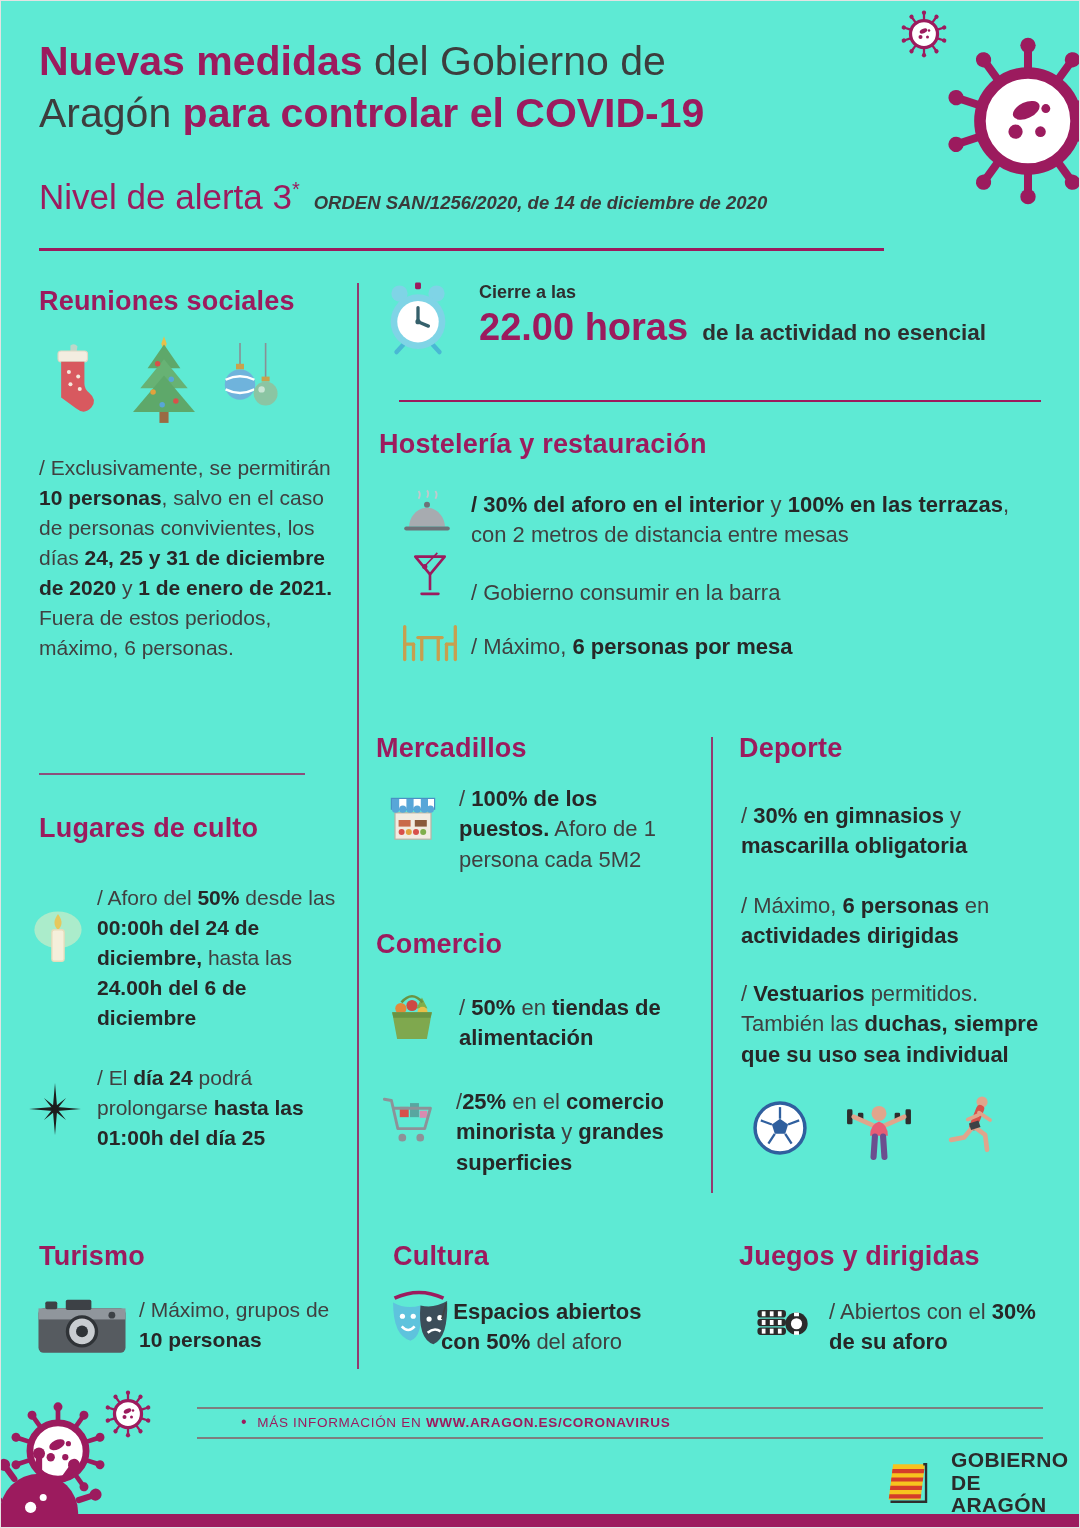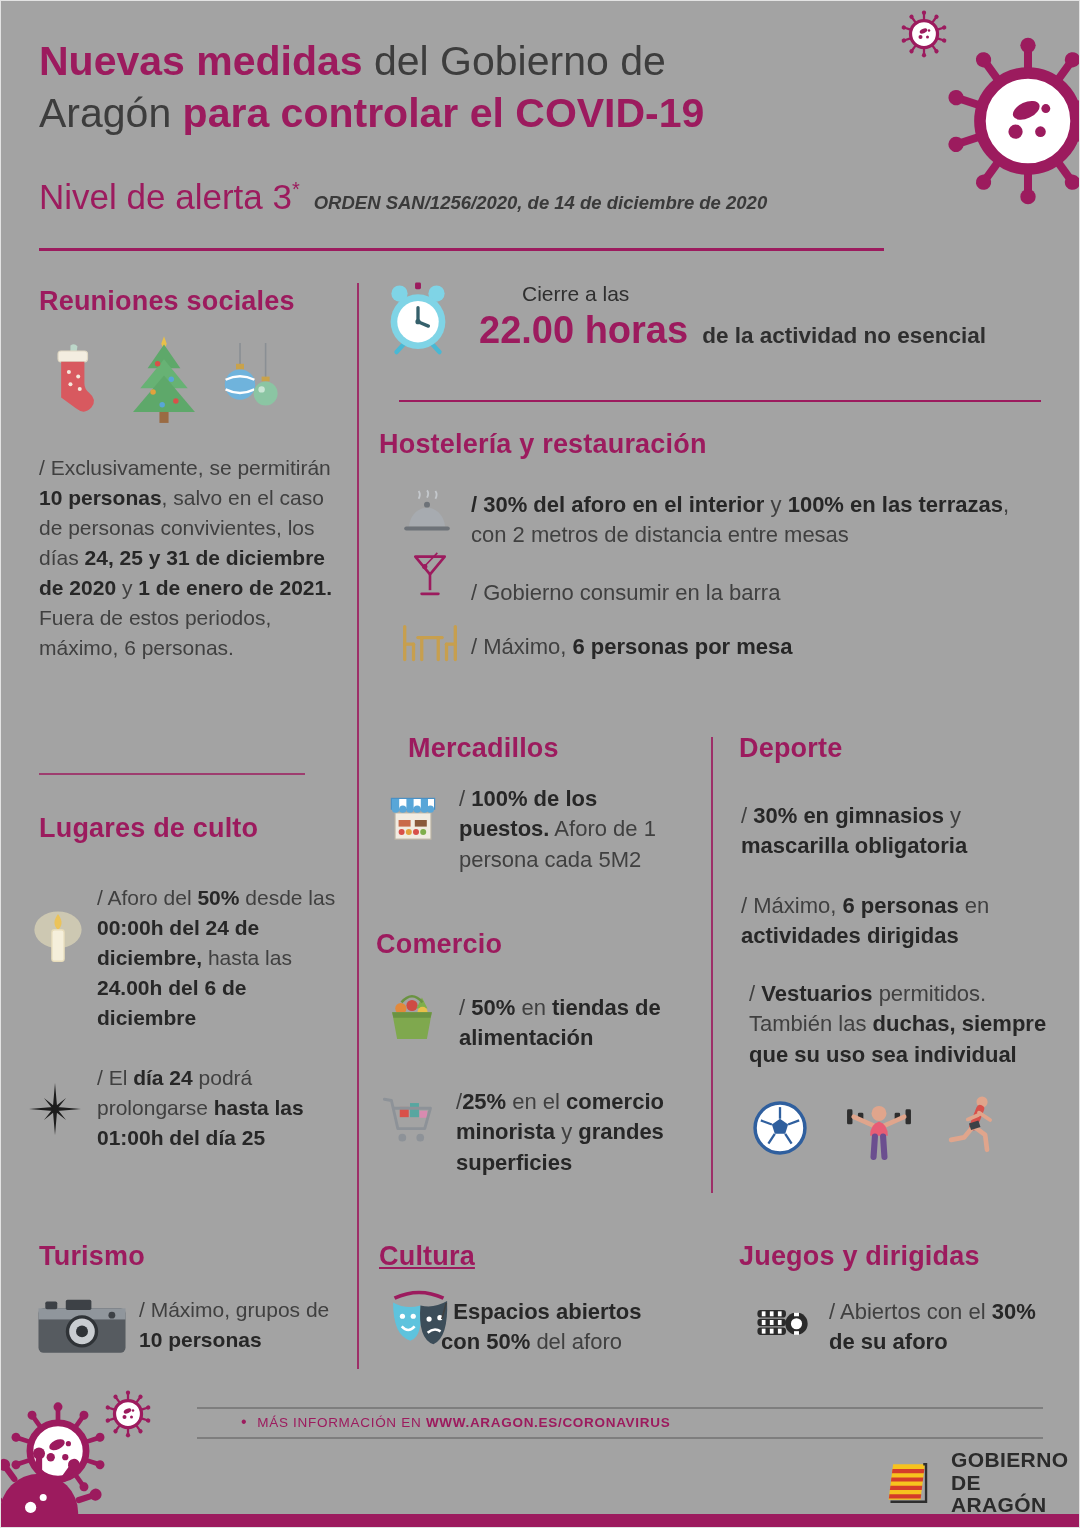--- a/index.html
+++ b/index.html
@@ -3,39 +3,39 @@
 <meta charset="utf-8">
 <style>
   :root{
     --accent:#9c1b5e;
     --text:#3f3f3f;
   }
   *{margin:0;padding:0;box-sizing:border-box;}
   html,body{background:#f2f2f2;}
   .page{
     position:relative;width:1080px;height:1528px;margin:0 auto;
-    background:#a3a3a3;overflow:hidden;
+    background:#5eead4;overflow:hidden;
     font-family:"Liberation Sans",sans-serif;color:var(--text);
     border:1px solid #e3e3e3;
   }
   .abs{position:absolute;}
   .title{font-size:41px;line-height:1.28;color:#3d3d3d;font-weight:400;}
   .title span.acc{color:var(--accent);font-weight:700;}
   .level{font-size:35px;color:var(--accent);font-weight:400;}
   .level sup{font-size:20px;}
   .order{font-size:18.5px;font-style:italic;font-weight:700;color:#3a3a3a;}
   .sec-title{font-size:27px;font-weight:700;color:var(--accent);letter-spacing:.2px;}
   .txt{font-size:22px;line-height:1.38;color:#404040;}
   .txt-sm{font-size:21px;line-height:1.43;color:#404040;}
   span.b{font-weight:700;color:#272727;}
   span.acc{color:var(--accent);font-weight:700;}
   .hrule{position:absolute;background:var(--accent);}
   .vrule{position:absolute;background:var(--accent);width:2px;opacity:.85;}
   .frule{position:absolute;background:#7e7e7e;height:2px;}
-  .closure-intro{font-size:21px;font-weight:400;color:#2f2f2f;margin-left:43px;}
+  .closure-intro{font-size:18px;font-weight:700;color:#2f2f2f;}
   .closure-time{font-size:38px;font-weight:700;color:var(--accent);}
   .closure-suffix{font-size:22.5px;font-weight:700;color:#2f2f2f;}
   .finfo{font-size:13.5px;letter-spacing:.7px;color:var(--accent);font-weight:400;}
   .finfo .bullet{font-size:16px;margin-right:10px;}
   .logo-text{font-size:21px;font-weight:700;color:#2b2b2b;line-height:1.08;letter-spacing:.4px;}
   .bottom-bar{position:absolute;left:0;top:1513px;width:1080px;height:15px;background:var(--accent);}
 </style>
 </head>
 <body>
 
@@ -262,21 +262,21 @@
         <line x1="75" y1="32" x2="75" y2="72"></line>
         <line x1="106" y1="12" x2="106" y2="72"></line>
         <line x1="90" y1="44" x2="106" y2="44"></line>
         <line x1="90" y1="44" x2="90" y2="72"></line>
       </g>
     </svg>
     <p class="abs txt" style="left:470px;top:631px;width:520px;"><span>/ Máximo, </span><span class="b">6 personas por mesa</span></p>
   </section>
 
   <section>
-    <h2 class="abs sec-title" style="left:375px;top:732px;margin-left:32px;">Mercadillos</h2>
+    <h2 class="abs sec-title" style="left:375px;top:732px;">Mercadillos</h2>
     <svg class="abs" style="left:382px;top:788px;" width="60" height="62" viewBox="0 0 100 100">
       <rect x="20" y="38" width="60" height="44" fill="#f1ece2" stroke="#b9b2a4" stroke-width="2"></rect>
       <rect x="14" y="14" width="72" height="18" fill="#ffffff" stroke="#4a90c4" stroke-width="2"></rect>
       <rect x="15" y="15" width="12" height="16" fill="#58a6d8"></rect>
       <rect x="39" y="15" width="12" height="16" fill="#58a6d8"></rect>
       <rect x="63" y="15" width="12" height="16" fill="#58a6d8"></rect>
       <g fill="#58a6d8">
         <circle cx="21" cy="32" r="6"></circle>
           <circle cx="33" cy="32" r="6"></circle>
           <circle cx="45" cy="32" r="6"></circle>
@@ -313,42 +313,42 @@
       <rect x="50" y="22" width="14" height="22" fill="#58a6a0"></rect>
       <rect x="65" y="34" width="12" height="11" fill="#d88bb0"></rect>
       <path d="M10 16 L21 18 L31 62 L73 62 L82 30 L26 30" stroke="#8d9298" stroke-width="4.5" fill="none" stroke-linecap="round" stroke-linejoin="round"></path>
       <circle cx="38" cy="76" r="6" fill="#8d9298"></circle>
       <circle cx="66" cy="76" r="6" fill="#8d9298"></circle>
     </svg>
     <p class="abs txt" style="left:455px;top:1086px;width:245px;"><span>/</span><span class="b">25%</span><span> en el </span><span class="b">comercio minorista</span><span> y </span><span class="b">grandes superficies</span></p>
   </section>
 
   <section>
-    <h2 class="abs sec-title" style="left:378px;top:1240px;text-decoration:underline;">Cultura</h2>
+    <h2 class="abs sec-title" style="left:392px;top:1240px;">Cultura</h2>
     <svg class="abs" style="left:382px;top:1288px;" width="72" height="66" viewBox="0 0 100 90">
       <path d="M16 12 Q50 -4 84 12" stroke="#9c1b5e" stroke-width="5" fill="none"></path>
       <path d="M14 18 Q14 64 38 71 Q56 65 52 22 Q32 28 14 18 Z" fill="#5ec3dd"></path>
       <circle cx="27" cy="37" r="3.6" fill="#ffffff"></circle>
       <circle cx="42" cy="37" r="3.6" fill="#ffffff"></circle>
       <path d="M26 51 q9 10 18 0" stroke="#ffffff" stroke-width="3.5" fill="none"></path>
       <path d="M52 22 Q48 68 70 76 Q91 67 89 16 Q70 27 52 22 Z" fill="#3c4d59"></path>
       <circle cx="64" cy="41" r="3.6" fill="#ffffff"></circle>
       <circle cx="79" cy="39" r="3.6" fill="#ffffff"></circle>
       <path d="M62 60 q9 -8 18 -2" stroke="#ffffff" stroke-width="3.5" fill="none"></path>
     </svg>
     <p class="abs txt" style="left:440px;top:1296px;width:225px;"><span>/ </span><span class="b">Espacios abiertos con 50%</span><span> del aforo</span></p>
   </section>
 
   <div class="vrule" style="left:710px;top:736px;height:456px;"></div>
 
   <section>
     <h2 class="abs sec-title" style="left:738px;top:732px;">Deporte</h2>
     <p class="abs txt" style="left:740px;top:800px;width:290px;"><span>/ </span><span class="b">30% en gimnasios</span><span> y </span><span class="b">mascarilla obligatoria</span></p>
     <p class="abs txt" style="left:740px;top:890px;width:295px;"><span>/ Máximo, </span><span class="b">6 personas</span><span> en </span><span class="b">actividades dirigidas</span></p>
-    <p class="abs txt" style="left:740px;top:978px;width:305px;margin-left:8px;"><span>/ </span><span class="b">Vestuarios</span><span> permitidos. También las </span><span class="b">duchas, siempre que su uso sea individual</span></p>
+    <p class="abs txt" style="left:740px;top:978px;width:305px;"><span>/ </span><span class="b">Vestuarios</span><span> permitidos. También las </span><span class="b">duchas, siempre que su uso sea individual</span></p>
 
     <svg class="abs" style="left:750px;top:1098px;" width="58" height="58" viewBox="0 0 100 100">
       <circle cx="50" cy="50" r="43" fill="#ffffff" stroke="#2f5f9e" stroke-width="6"></circle>
       <polygon points="50,34 64,44 59,60 41,60 36,44" fill="#2f5f9e"></polygon>
       <g stroke="#2f5f9e" stroke-width="4">
         <line x1="50" y1="34" x2="50" y2="14"></line>
         <line x1="64" y1="44" x2="83" y2="37"></line>
         <line x1="59" y1="60" x2="70" y2="77"></line>
         <line x1="41" y1="60" x2="30" y2="77"></line>
         <line x1="36" y1="44" x2="17" y2="37"></line>

